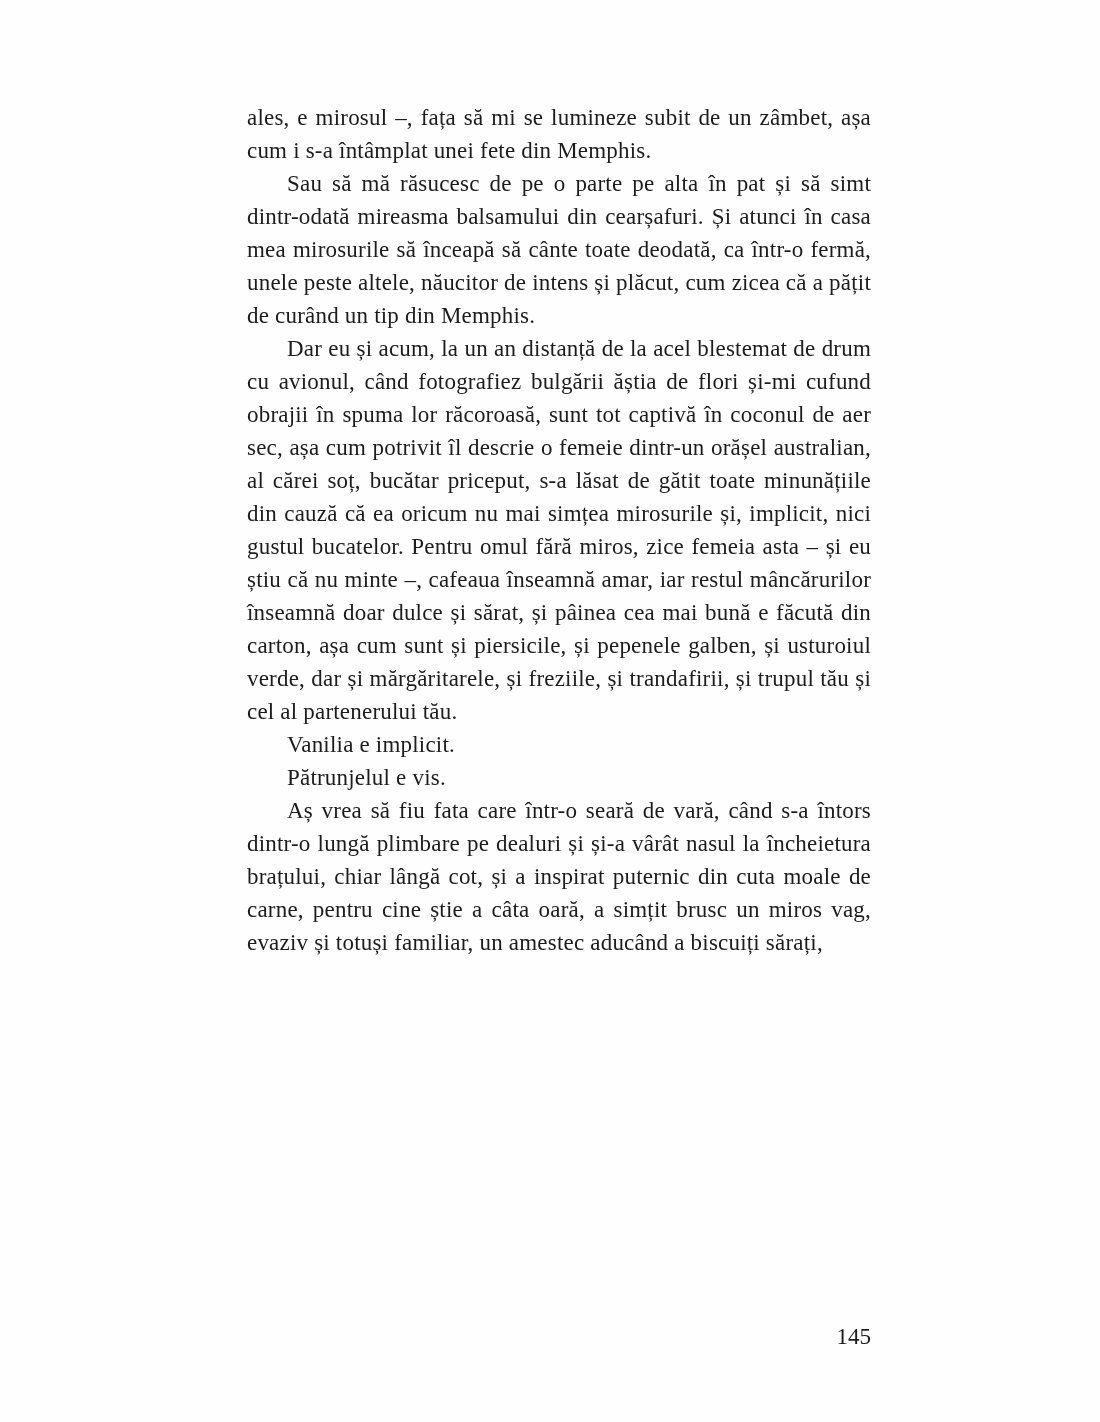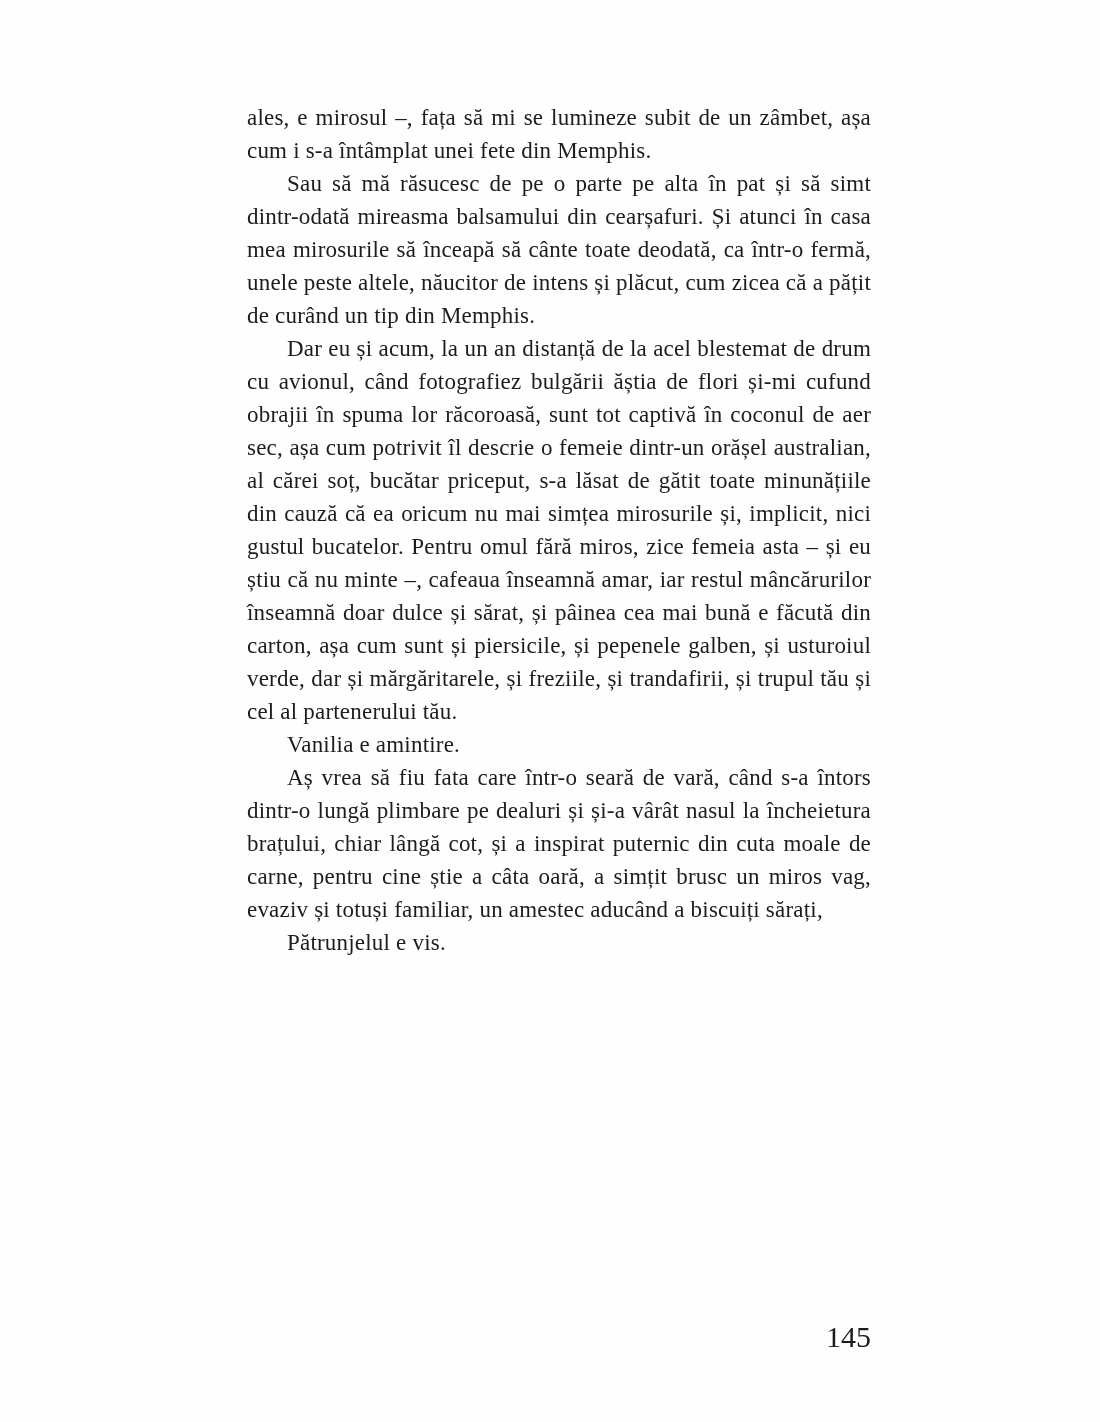--- a/index.html
+++ b/index.html
@@ -32,30 +32,30 @@
   }
   .para.indent {
     text-indent: 40px;
   }
   .page-number {
     position: absolute;
     top: 1320px;
     left: 247px;
     width: 624px;
     text-align: right;
-    font-size: 30px;
+    font-size: 23px;
     line-height: 33px;
   }
 </style>
 </head>
 <body>
 
 <div class="page">
   <div class="text-block">
     <p class="para">ales, e mirosul –, fața să mi se lumineze subit de un zâmbet, așa cum i s-a întâmplat unei fete din Memphis.</p>
     <p class="para indent">Sau să mă răsucesc de pe o parte pe alta în pat și să simt dintr-odată mireasma balsamului din cearșafuri. Și atunci în casa mea mirosurile să înceapă să cânte toate deodată, ca într-o fermă, unele peste altele, năucitor de intens și plăcut, cum zicea că a pățit de curând un tip din Memphis.</p>
     <p class="para indent">Dar eu și acum, la un an distanță de la acel blestemat de drum cu avionul, când fotografiez bulgării ăștia de flori și-mi cufund obrajii în spuma lor răcoroasă, sunt tot captivă în coconul de aer sec, așa cum potrivit îl descrie o femeie dintr-un orășel australian, al cărei soț, bucătar priceput, s-a lăsat de gătit toate minunățiile din cauză că ea oricum nu mai simțea mirosurile și, implicit, nici gustul bucatelor. Pentru omul fără miros, zice femeia asta – și eu știu că nu minte –, cafeaua înseamnă amar, iar restul mâncărurilor înseamnă doar dulce și sărat, și pâinea cea mai bună e făcută din carton, așa cum sunt și piersicile, și pepenele galben, și usturoiul verde, dar și mărgăritarele, și freziile, și trandafirii, și trupul tău și cel al partenerului tău.</p>
-    <p class="para indent">Vanilia e amintire.</p>
+    <p class="para indent">Vanilia e implicit.</p>
+    <p class="para indent">Pătrunjelul e vis.</p>
     <p class="para indent">Aș vrea să fiu fata care într-o seară de vară, când s-a întors dintr-o lungă plimbare pe dealuri și și-a vârât nasul la încheietura brațului, chiar lângă cot, și a inspirat puternic din cuta moale de carne, pentru cine știe a câta oară, a simțit brusc un miros vag, evaziv și totuși familiar, un amestec aducând a biscuiți sărați,</p>
-    <p class="para indent">Pătrunjelul e vis.</p>
   </div>
   <div class="page-number">145</div>
 </div>
 
 </body></html>

